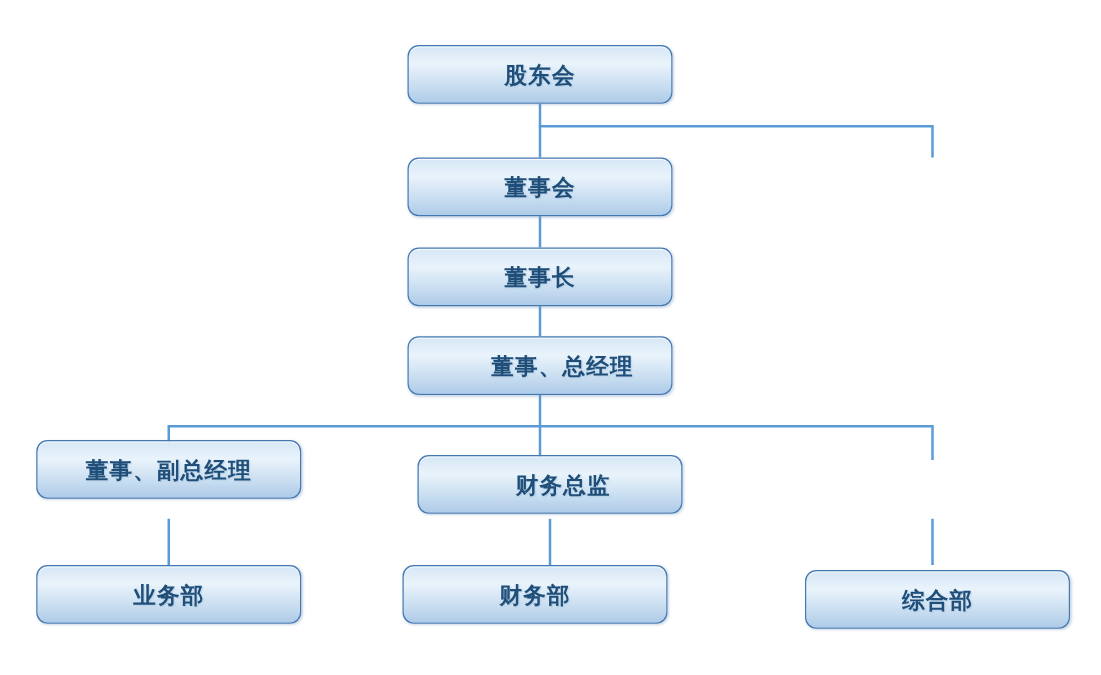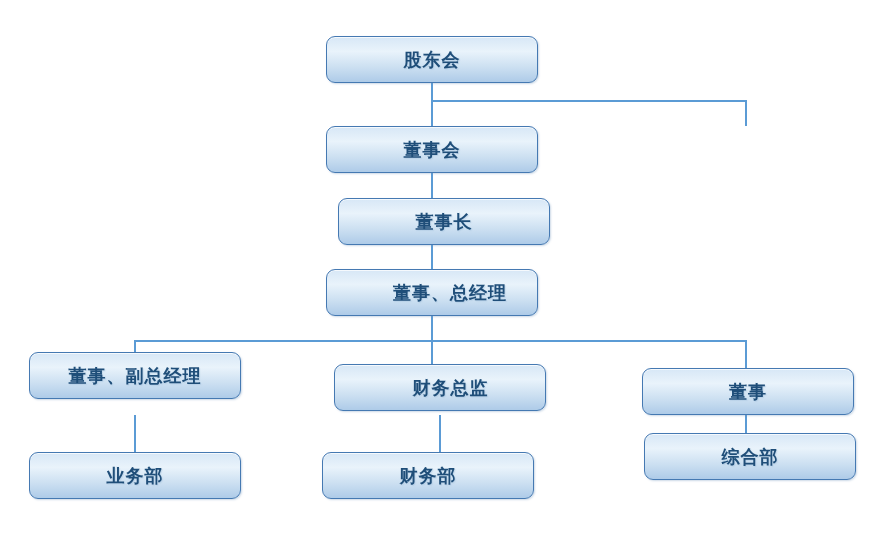--- a/index.html
+++ b/index.html
@@ -79,45 +79,42 @@
 
   <div class="node" style="left:326px; top:36px;">
     <span class="label">股东会</span>
   </div>
 
   <div class="node" style="left:326px; top:126px;">
     <span class="label">董事会</span>
   </div>
 
 
-  <div class="node" style="left:326px; top:198px;margin-left:12px;">
+  <div class="node" style="left:326px; top:198px;">
     <span class="label">董事长</span>
   </div>
 
   <div class="node" style="left:326px; top:269px;padding-left:36px;">
     <span class="label">董事、总经理</span>
   </div>
 
   <div class="node" style="left:29px; top:352px;">
     <span class="label">董事、副总经理</span>
   </div>
 
   <div class="node" style="left:334px; top:364px;padding-left:21px;">
     <span class="label">财务总监</span>
   </div>
 
-  <div class="node" style="left:642px; top:368px;">
-    <span class="label">董事</span>
-  </div>
 
   <div class="node" style="left:29px; top:452px;">
     <span class="label">业务部</span>
   </div>
 
   <div class="node" style="left:322px; top:452px;">
     <span class="label">财务部</span>
   </div>
 
-  <div class="node" style="left:644px; top:433px;">
+  <div class="node" style="left:644px; top:456px;">
     <span class="label">综合部</span>
   </div>
 
 </div>
 
 </body></html>

